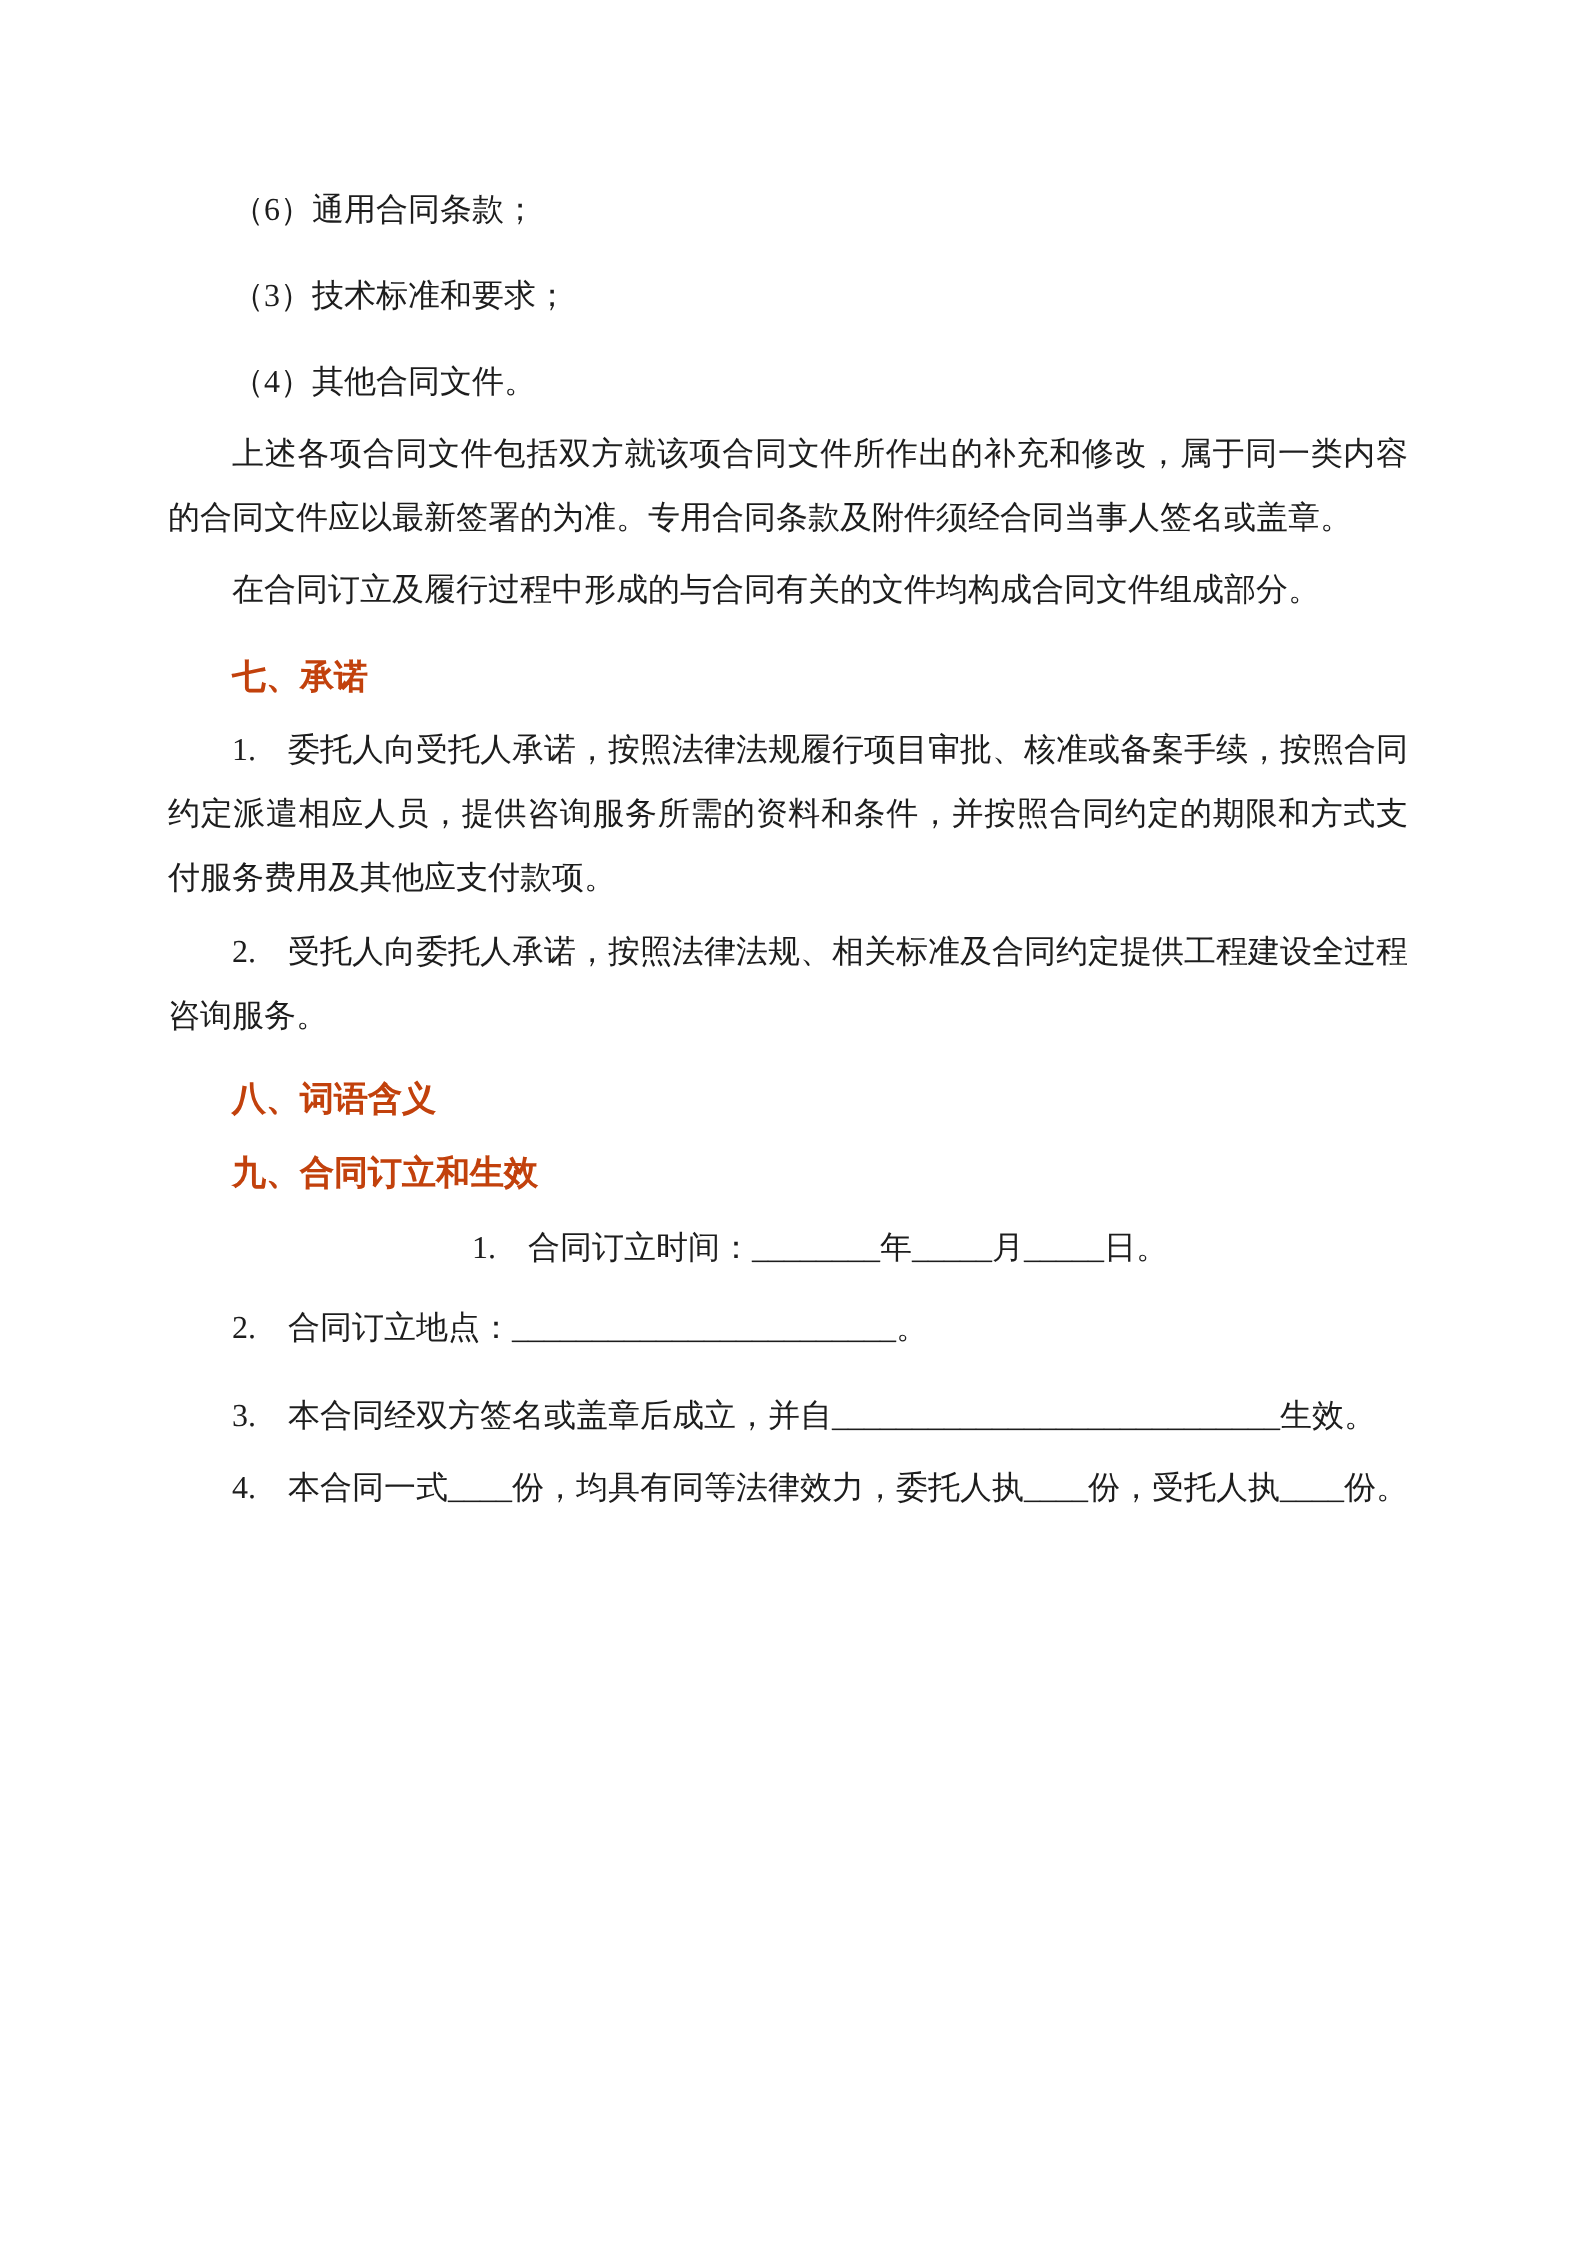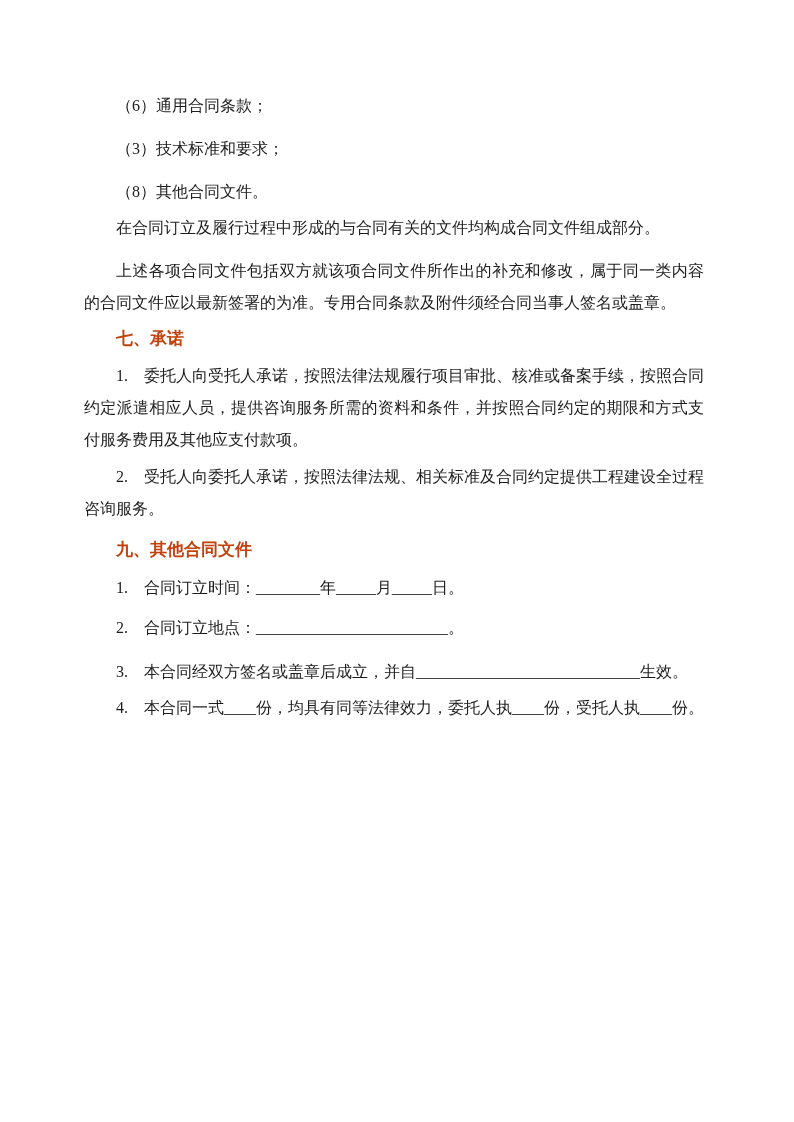--- a/index.html
+++ b/index.html
@@ -32,21 +32,21 @@
     line-height: 32px;
     font-weight: bold;
     text-indent: 32px;
     font-family: "Liberation Sans", "DejaVu Sans", sans-serif;
     color: #c2410c;
   }
   .oneline { white-space: nowrap; text-align: left; }
   
   .mb11 { margin-bottom: 11px; }
   .mb9  { margin-bottom: 9px; }
-  .mb8  { margin-bottom: 8px; }
+  .mb8  { margin-bottom: 8px; text-align: center; }
   .mb6  { margin-bottom: 6px; }
   .mb5  { margin-bottom: 5px; }
   .mb4  { margin-bottom: 4px; }
   .mb12 { margin-bottom: 12px; }
   .footer {
     position: absolute;
     left: 0;
     right: 0;
     top: 1044px;
     text-align: center;
@@ -56,30 +56,31 @@
     font-family: "Liberation Serif", "DejaVu Serif", serif;
   }
 </style>
 </head>
 <body>
 
 <div class="page">
 
   <p class="para mb11">（6）通用合同条款；</p>
   <p class="para mb11">（3）技术标准和要求；</p>
-  <p class="para mb4">（8）其他合同文件。</p>
+  <p class="para mb4">（4）其他合同文件。</p>
 
+  <p class="para mb4">上述各项合同文件包括双方就该项合同文件所作出的补充和修改，属于同一类内容的合同文件应以最新签署的为准。专用合同条款及附件须经合同当事人签名或盖章。</p>
   <p class="para mb11">在合同订立及履行过程中形成的与合同有关的文件均构成合同文件组成部分。</p>
-  <p class="para mb4">上述各项合同文件包括双方就该项合同文件所作出的补充和修改，属于同一类内容的合同文件应以最新签署的为准。专用合同条款及附件须经合同当事人签名或盖章。</p>
 
   <h2 class="heading mb5">七、承诺</h2>
   <p class="para mb5">1.　委托人向受托人承诺，按照法律法规履行项目审批、核准或备案手续，按照合同约定派遣相应人员，提供咨询服务所需的资料和条件，并按照合同约定的期限和方式支付服务费用及其他应支付款项。</p>
   <p class="para mb9">2.　受托人向委托人承诺，按照法律法规、相关标准及合同约定提供工程建设全过程咨询服务。</p>
 
+  <h2 class="heading mb5">八、词语含义</h2>
 
-  <h2 class="heading mb6">九、其他合同文件</h2>
+  <h2 class="heading mb6">九、合同订立和生效</h2>
   <p class="para oneline mb8">1.　合同订立时间：________年_____月_____日。</p>
   <p class="para oneline mb12">2.　合同订立地点：________________________。</p>
   <p class="para oneline mb4">3.　本合同经双方签名或盖章后成立，并自____________________________生效。</p>
   <p class="para oneline">4.　本合同一式____份，均具有同等法律效力，委托人执____份，受托人执____份。</p>
 
   <div class="footer">4</div>
 </div>
 
 </body></html>

